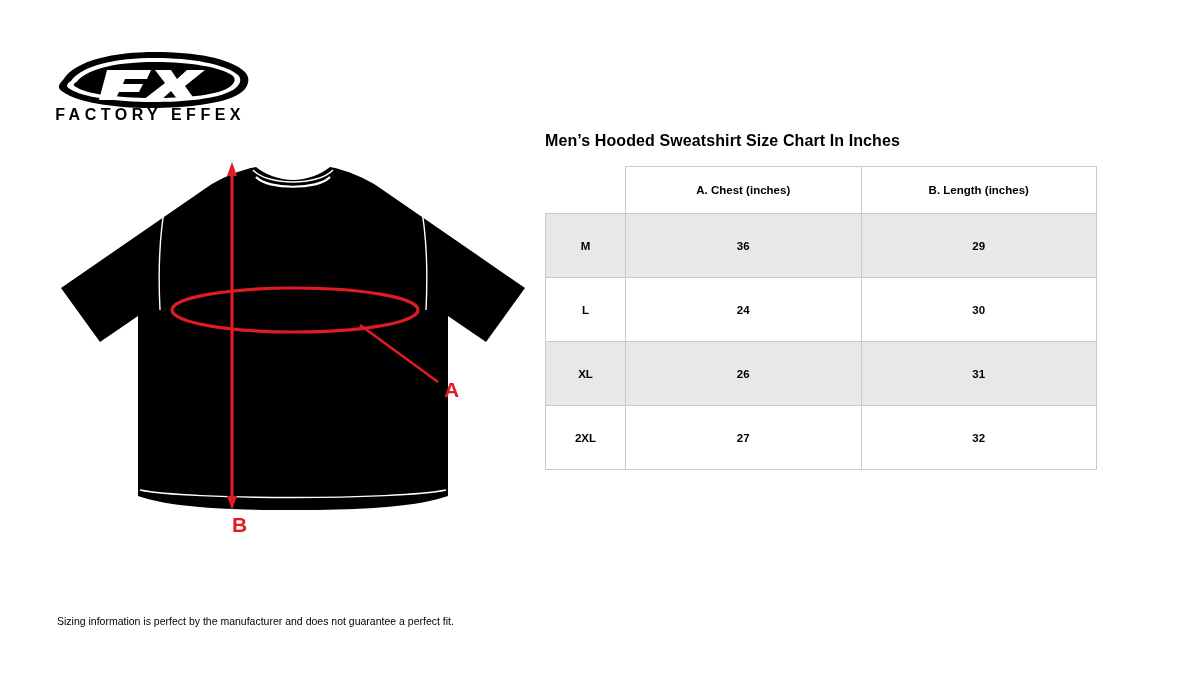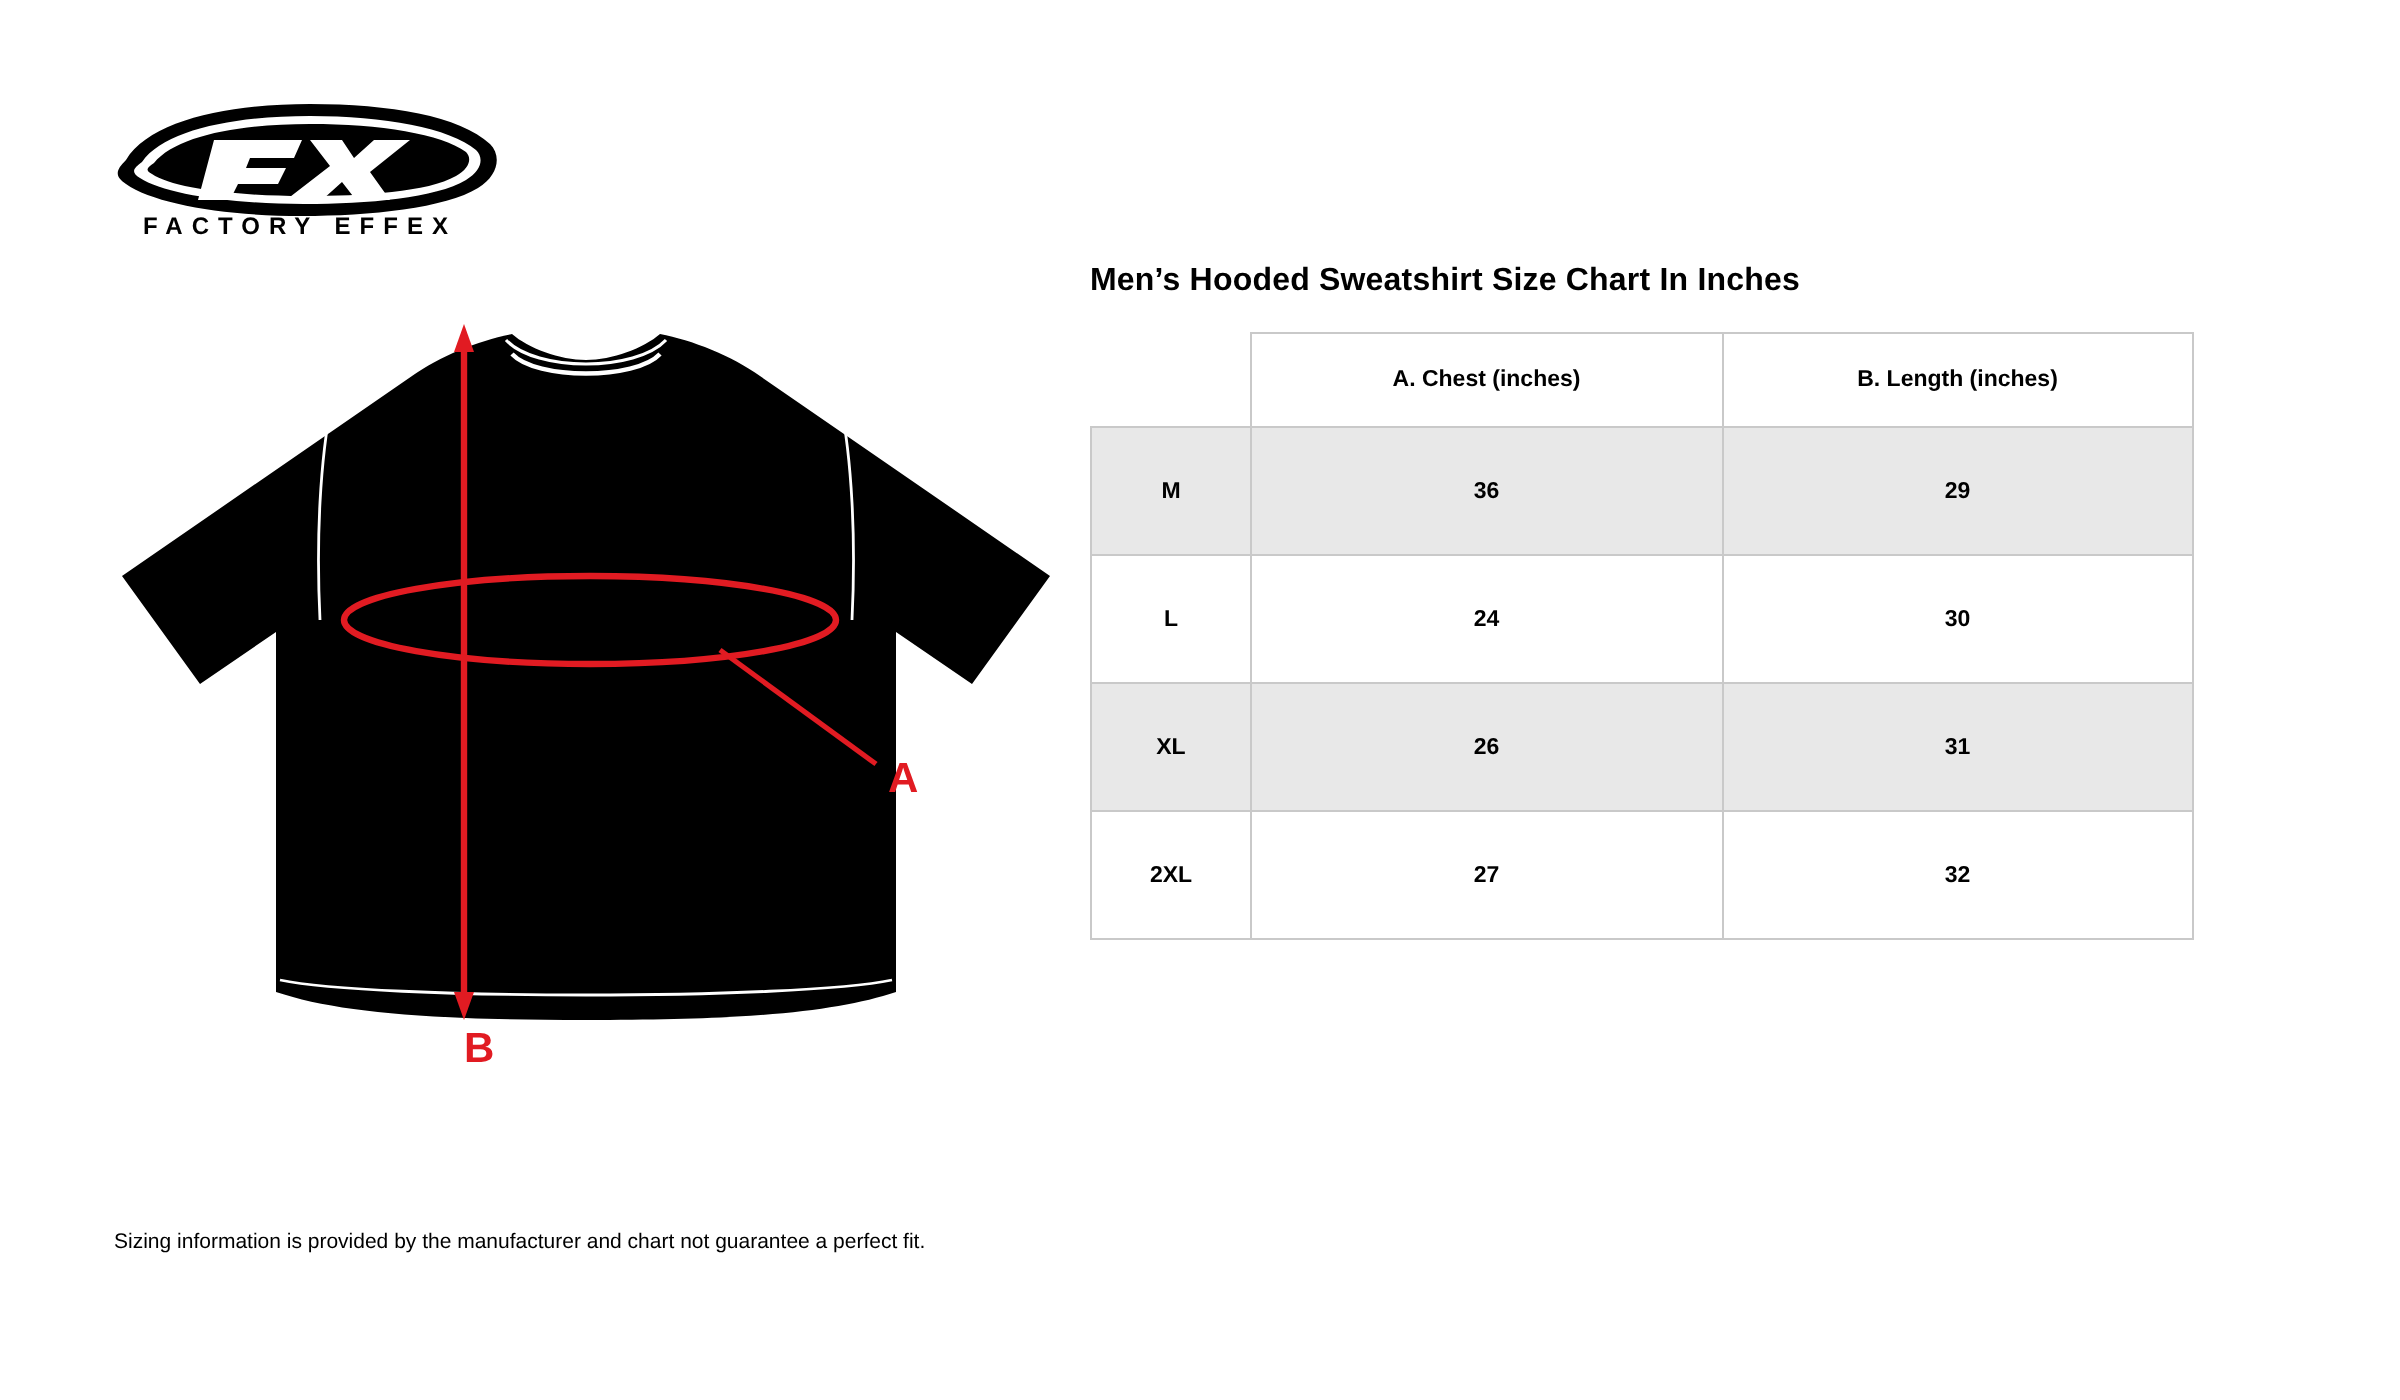--- a/index.html
+++ b/index.html
@@ -24,22 +24,22 @@
     left: 55px;
     top: 50px;
     width: 200px;
     height: 70px;
   }
   #logo-wordmark {
     position: absolute;
     left: 0;
     top: 56px;
     width: 190px;
-    text-align: center;
-    font-size: 12px;
+    text-align: right;
+    font-size: 16px;
     font-weight: bold;
     letter-spacing: 4.5px;
     color: #000;
   }
 
   
   #diagram {
     position: absolute;
     left: 60px;
     top: 150px;
@@ -200,16 +200,16 @@
       </tr>
       <tr class="plain">
         <td class="col-size">2XL</td>
         <td class="col-meas">27</td>
         <td class="col-meas">32</td>
       </tr>
     </tbody>
   </table>
 
   <div id="footnote">
-    <div>Sizing information is provided by the manufacturer and chart not guarantee a perfect fit.</div>
+    <div>Sizing information is perfect by the manufacturer and does not guarantee a perfect fit.</div>
   </div>
 
 </div>
 
 </body></html>

